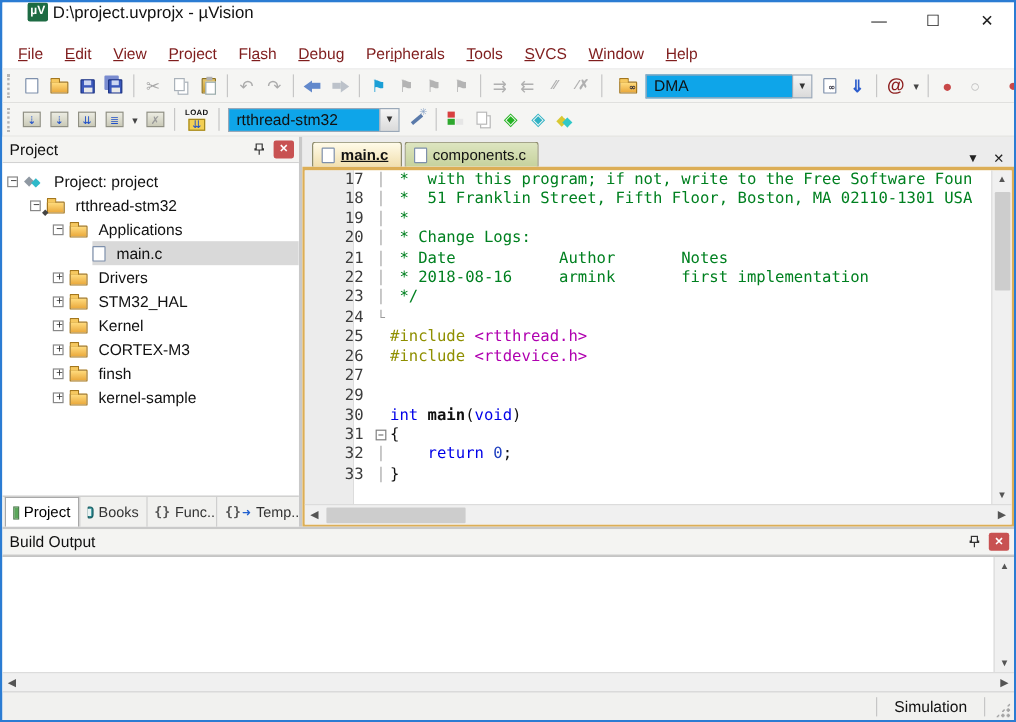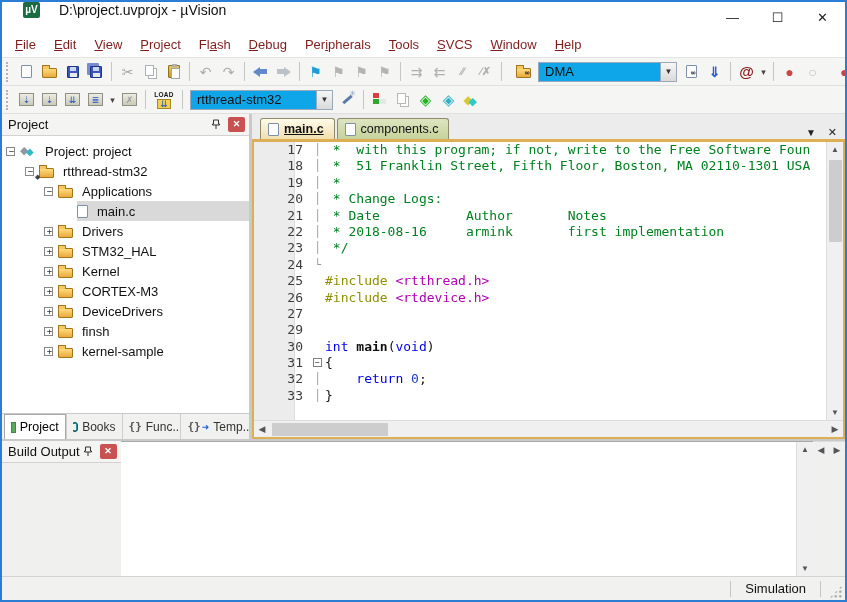--- a/index.html
+++ b/index.html
@@ -2,21 +2,21 @@
 <html><head>
 <meta charset="utf-8">
 <style>
   *{box-sizing:border-box;margin:0;padding:0}
   body{margin:0;background:#9a9a9a;font-family:"Liberation Sans",sans-serif}
   .window{width:847px;height:602px;border:2px solid #2b7cd3;background:#fff;display:flex;flex-direction:column;position:relative;overflow:hidden}
 
   
   .titlebar{height:30px;display:flex;align-items:flex-start;background:#fff;padding-left:21px;flex:none}
   .applogo{width:17px;height:16px;background:#1d6b43;border-radius:2px;color:#fff;font:bold 10px/16px "Liberation Sans",sans-serif;text-align:center;flex:none}
-  .title-text{font-size:14px;color:#111;margin-left:19px;white-space:nowrap}
+  .title-text{font-size:14px;color:#111;margin-left:4px;white-space:nowrap}
   .wctrls{margin-left:auto;display:flex;height:100%}
   .wbtn{width:45px;height:100%;display:flex;align-items:center;justify-content:center;font-size:13px;color:#222}
 
   
   .menubar{height:26px;display:flex;align-items:center;background:#fff;padding-left:4px;flex:none;border-bottom:1px solid #e4e4e4}
   .mitem{padding:3px 9px;font-size:13px;color:#7f1d1d;white-space:nowrap}
   .mitem u{text-decoration:underline}
 
   
   .toolbar{height:28px;background:#f5f5f3;display:flex;align-items:center;padding-left:2px;flex:none;border-bottom:1px solid #e0e0de}
@@ -118,21 +118,21 @@
   .cm{color:#008020}.dir{color:#8f8f00}.str{color:#b000b0}.kw{color:#0000e8}.num{color:#2040c0}.pl{color:#101010}.fn{color:#101010;font-weight:bold}
   
   .vscroll{width:17px;flex:none;background:#f0f0f0;border-left:1px solid #dcdcdc;display:flex;flex-direction:column;align-items:center}
   .sarrow{height:15px;width:100%;display:flex;align-items:center;justify-content:center;font-size:8px;color:#555;flex:none}
   .vthumb{width:13px;background:#cdcdcd;border-radius:1px}
   .hscroll{height:17px;flex:none;background:#f0f0f0;border-top:1px solid #dcdcdc;display:flex;align-items:center}
   .harrow{width:16px;height:100%;display:flex;align-items:center;justify-content:center;font-size:9px;color:#555;flex:none}
   .hthumb{height:13px;background:#cdcdcd;border-radius:1px}
 
   
-  .buildout{height:137px;flex:none;display:flex;background:#f0f0ee;border-top:2px solid #c9c9c9}
+  .buildout{height:137px;flex:none;display:flex;flex-direction:column;background:#f0f0ee;border-top:2px solid #c9c9c9}
   .bo-content{flex:1;display:flex;min-height:0;border-top:1px solid #a9a9a9}
   .bo-white{flex:1;background:#fff}
   .bo-h{height:16px}
 
   
   .statusbar{height:24px;flex:none;background:#f1f1ef;border-top:1px solid #d4d4d4;display:flex;align-items:center;font-size:13px;color:#111}
   .sb-fill{flex:1}
   .sb-mode{padding:0 14px}
   .sb-sep{width:1px;height:16px;background:#c6c6c6}
   .sb-grip{width:14px;height:14px;margin:6px 2px 0 8px;background-image:radial-gradient(#a6a6a6 1.2px,transparent 1.3px);background-size:4.5px 4.5px;clip-path:polygon(100% 0,100% 100%,0 100%)}
@@ -399,30 +399,20 @@
             </span>
           </div>
           <div class="trow">
             <span class="tind" style="width: 42px;"></span>
             <span class="exp plus"></span>
             <span class="tcore">
               <span class="iconwrap">
                 <span class="i-folder"></span>
               </span>
               <span class="tlabel">CORTEX-M3</span>
-            </span>
-          </div>
-          <div class="trow">
-            <span class="tind" style="width: 42px;"></span>
-            <span class="exp plus"></span>
-            <span class="tcore">
-              <span class="iconwrap">
-                <span class="i-folder"></span>
-              </span>
-              <span class="tlabel">DeviceDrivers</span>
             </span>
           </div>
           <div class="trow">
             <span class="tind" style="width: 42px;"></span>
             <span class="exp plus"></span>
             <span class="tcore">
               <span class="iconwrap">
                 <span class="i-folder"></span>
               </span>
               <span class="tlabel">finsh</span>

